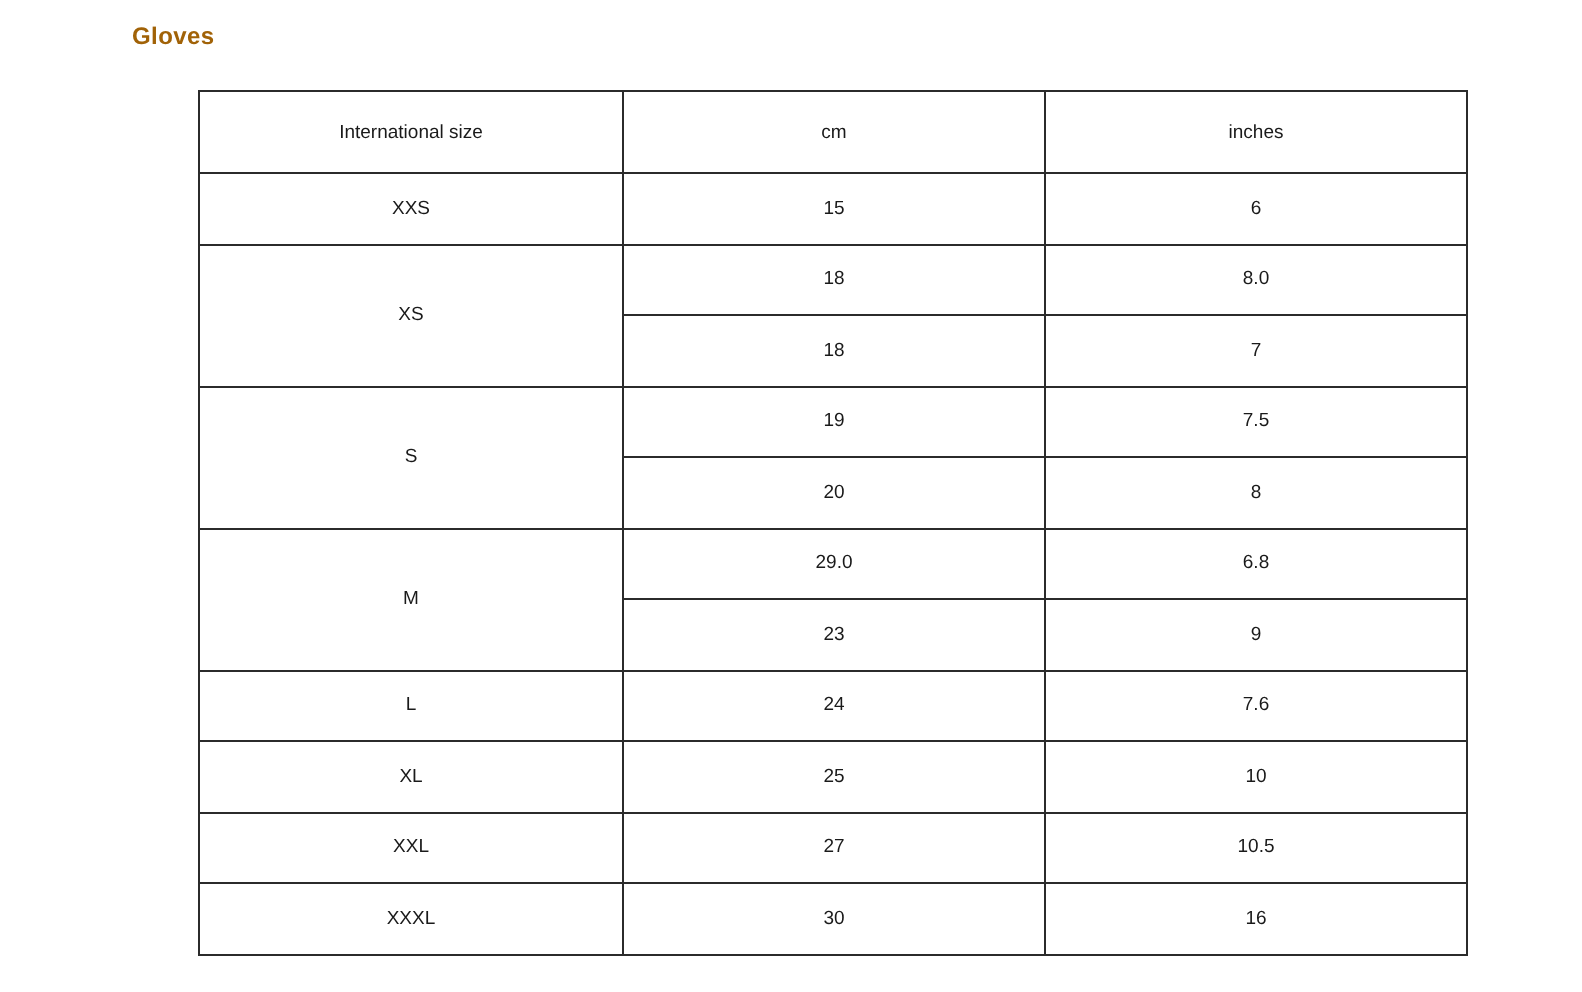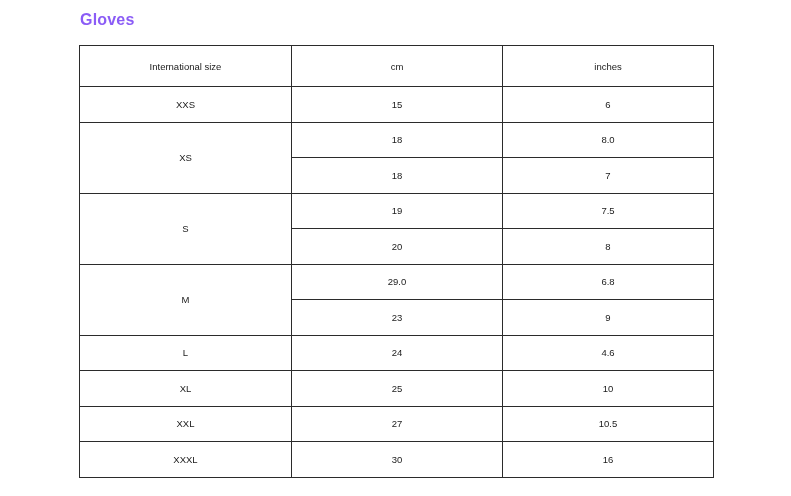--- a/index.html
+++ b/index.html
@@ -15,37 +15,38 @@
     overflow: hidden;
   }
   .page {
     position: relative;
     width: 791px;
     height: 496px;
     box-sizing: border-box;
   }
   .title {
     position: absolute;
-    left: 80px;
+    left: 66px;
     top: 11px;
-    font-size: 16px;
+    font-size: 12px;
     font-weight: bold;
-    color: #8b5cf6;
+    color: #a16207;
     letter-spacing: 0.2px;
   }
   .table-wrap {
     position: absolute;
     left: 79px;
     top: 45px;
     width: 634px;
   }
   table.size-table {
     border-collapse: collapse;
     width: 634px;
     table-layout: fixed;
+    margin-left: 20px;
   }
   table.size-table td,
   table.size-table th {
     border: 1px solid #2b2b2b;
     text-align: center;
     vertical-align: middle;
     font-size: 9.5px;
     font-weight: normal;
     color: #1a1a1a;
     padding: 0;
@@ -108,21 +109,21 @@
             <td>29.0</td>
             <td>6.8</td>
           </tr>
           <tr>
             <td>23</td>
             <td>9</td>
           </tr>
           <tr>
             <td>L</td>
             <td>24</td>
-            <td>4.6</td>
+            <td>7.6</td>
           </tr>
           <tr>
             <td>XL</td>
             <td>25</td>
             <td>10</td>
           </tr>
           <tr>
             <td>XXL</td>
             <td>27</td>
             <td>10.5</td>

